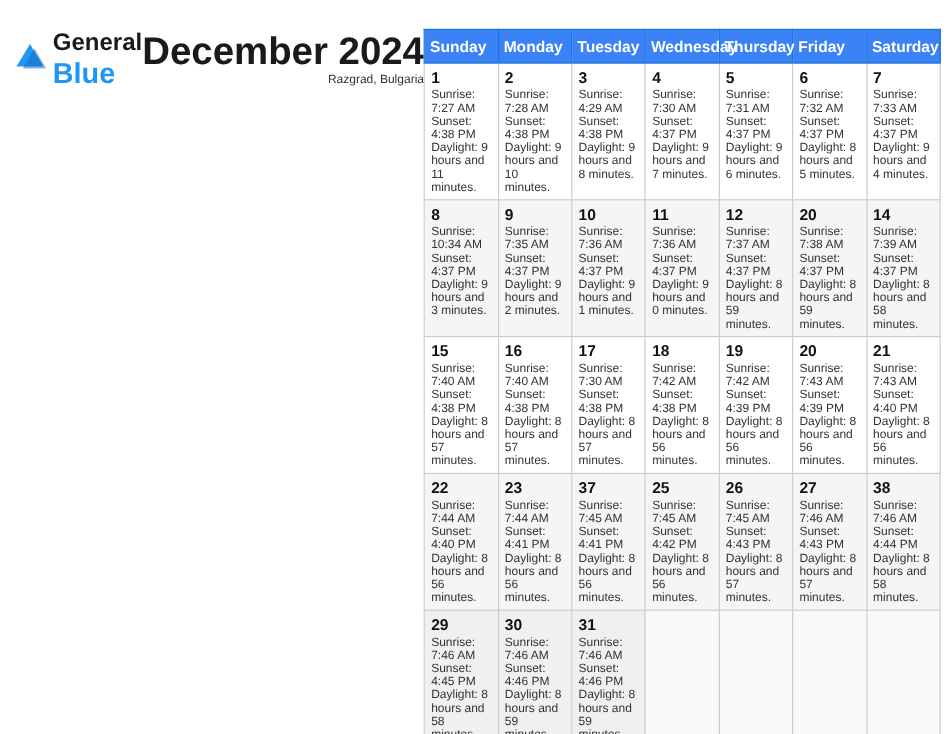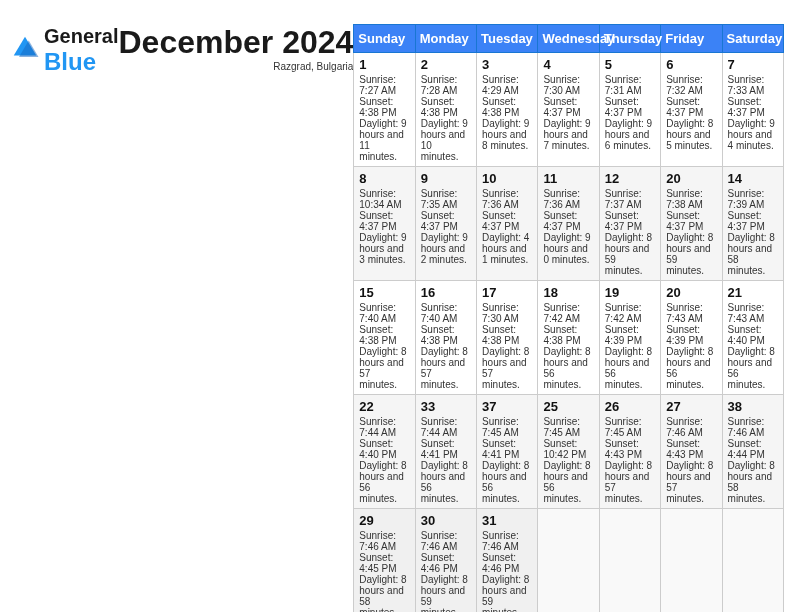--- a/index.html
+++ b/index.html
@@ -175,21 +175,21 @@
           <td>
           <span class="day-num">9</span>
           <span>Sunrise: 7:35 AM</span><br>
           <span>Sunset: 4:37 PM</span><br>
           <span>Daylight: 9 hours and 2 minutes.</span>
         </td>
           <td>
           <span class="day-num">10</span>
           <span>Sunrise: 7:36 AM</span><br>
           <span>Sunset: 4:37 PM</span><br>
-          <span>Daylight: 4 hours and 1 minutes.</span>
+          <span>Daylight: 9 hours and 1 minutes.</span>
         </td>
           <td>
           <span class="day-num">11</span>
           <span>Sunrise: 7:36 AM</span><br>
           <span>Sunset: 4:37 PM</span><br>
           <span>Daylight: 9 hours and 0 minutes.</span>
         </td>
           <td>
           <span class="day-num">12</span>
           <span>Sunrise: 7:37 AM</span><br>
@@ -254,35 +254,35 @@
         </td>
         </tr>
         <tr>
           <td>
           <span class="day-num">22</span>
           <span>Sunrise: 7:44 AM</span><br>
           <span>Sunset: 4:40 PM</span><br>
           <span>Daylight: 8 hours and 56 minutes.</span>
         </td>
           <td>
-          <span class="day-num">33</span>
+          <span class="day-num">23</span>
           <span>Sunrise: 7:44 AM</span><br>
           <span>Sunset: 4:41 PM</span><br>
           <span>Daylight: 8 hours and 56 minutes.</span>
         </td>
           <td>
           <span class="day-num">37</span>
           <span>Sunrise: 7:45 AM</span><br>
           <span>Sunset: 4:41 PM</span><br>
           <span>Daylight: 8 hours and 56 minutes.</span>
         </td>
           <td>
           <span class="day-num">25</span>
           <span>Sunrise: 7:45 AM</span><br>
-          <span>Sunset: 10:42 PM</span><br>
+          <span>Sunset: 4:42 PM</span><br>
           <span>Daylight: 8 hours and 56 minutes.</span>
         </td>
           <td>
           <span class="day-num">26</span>
           <span>Sunrise: 7:45 AM</span><br>
           <span>Sunset: 4:43 PM</span><br>
           <span>Daylight: 8 hours and 57 minutes.</span>
         </td>
           <td>
           <span class="day-num">27</span>

